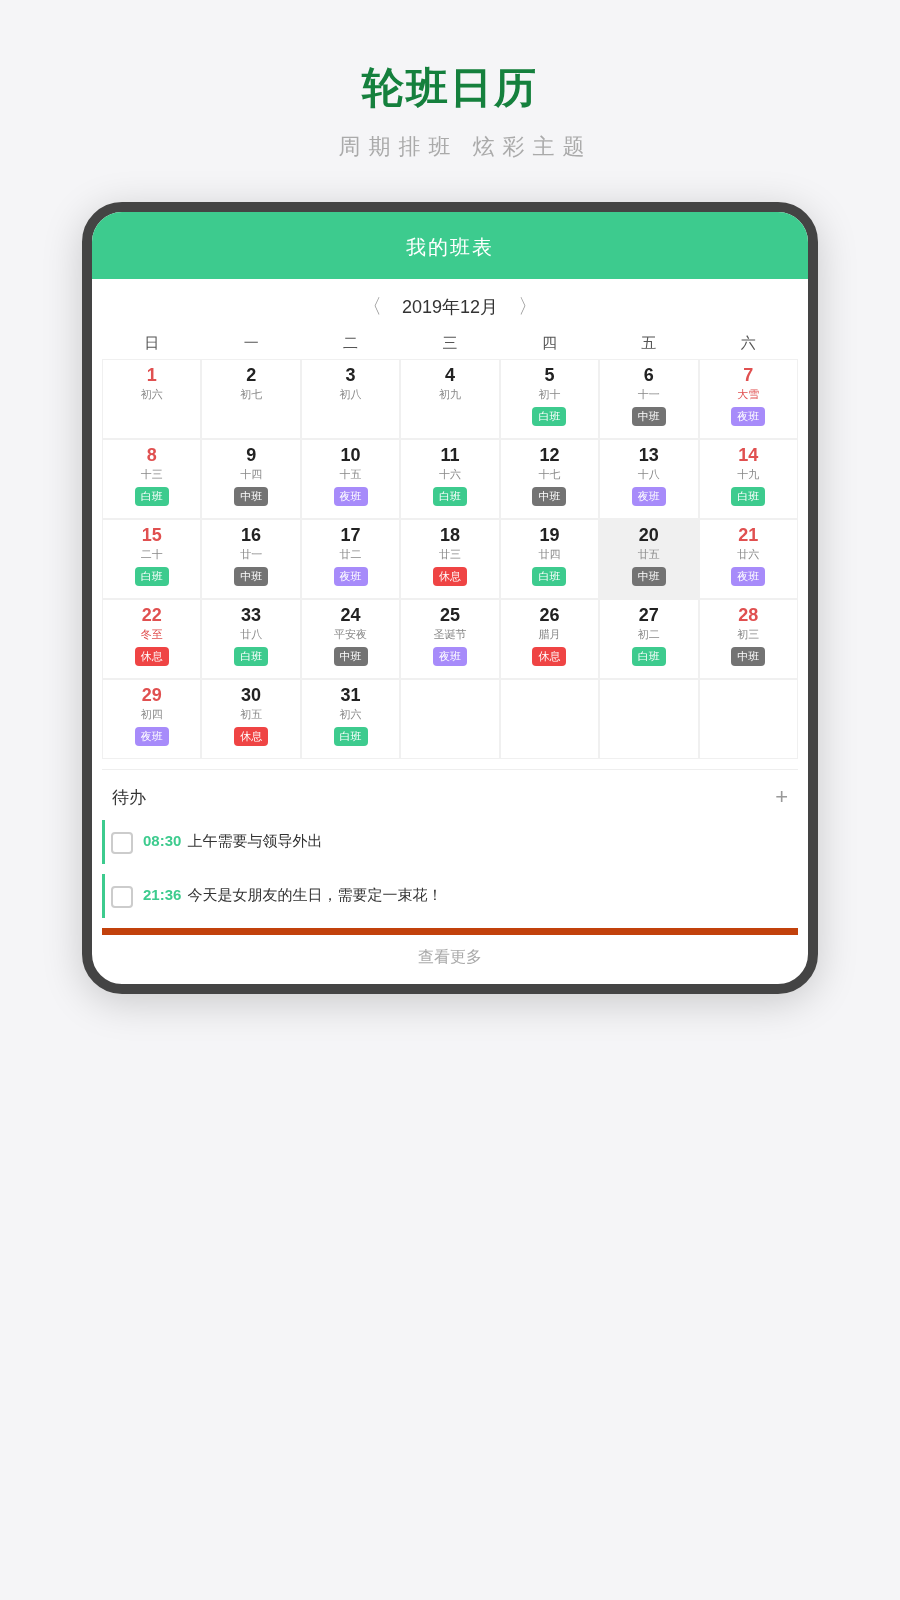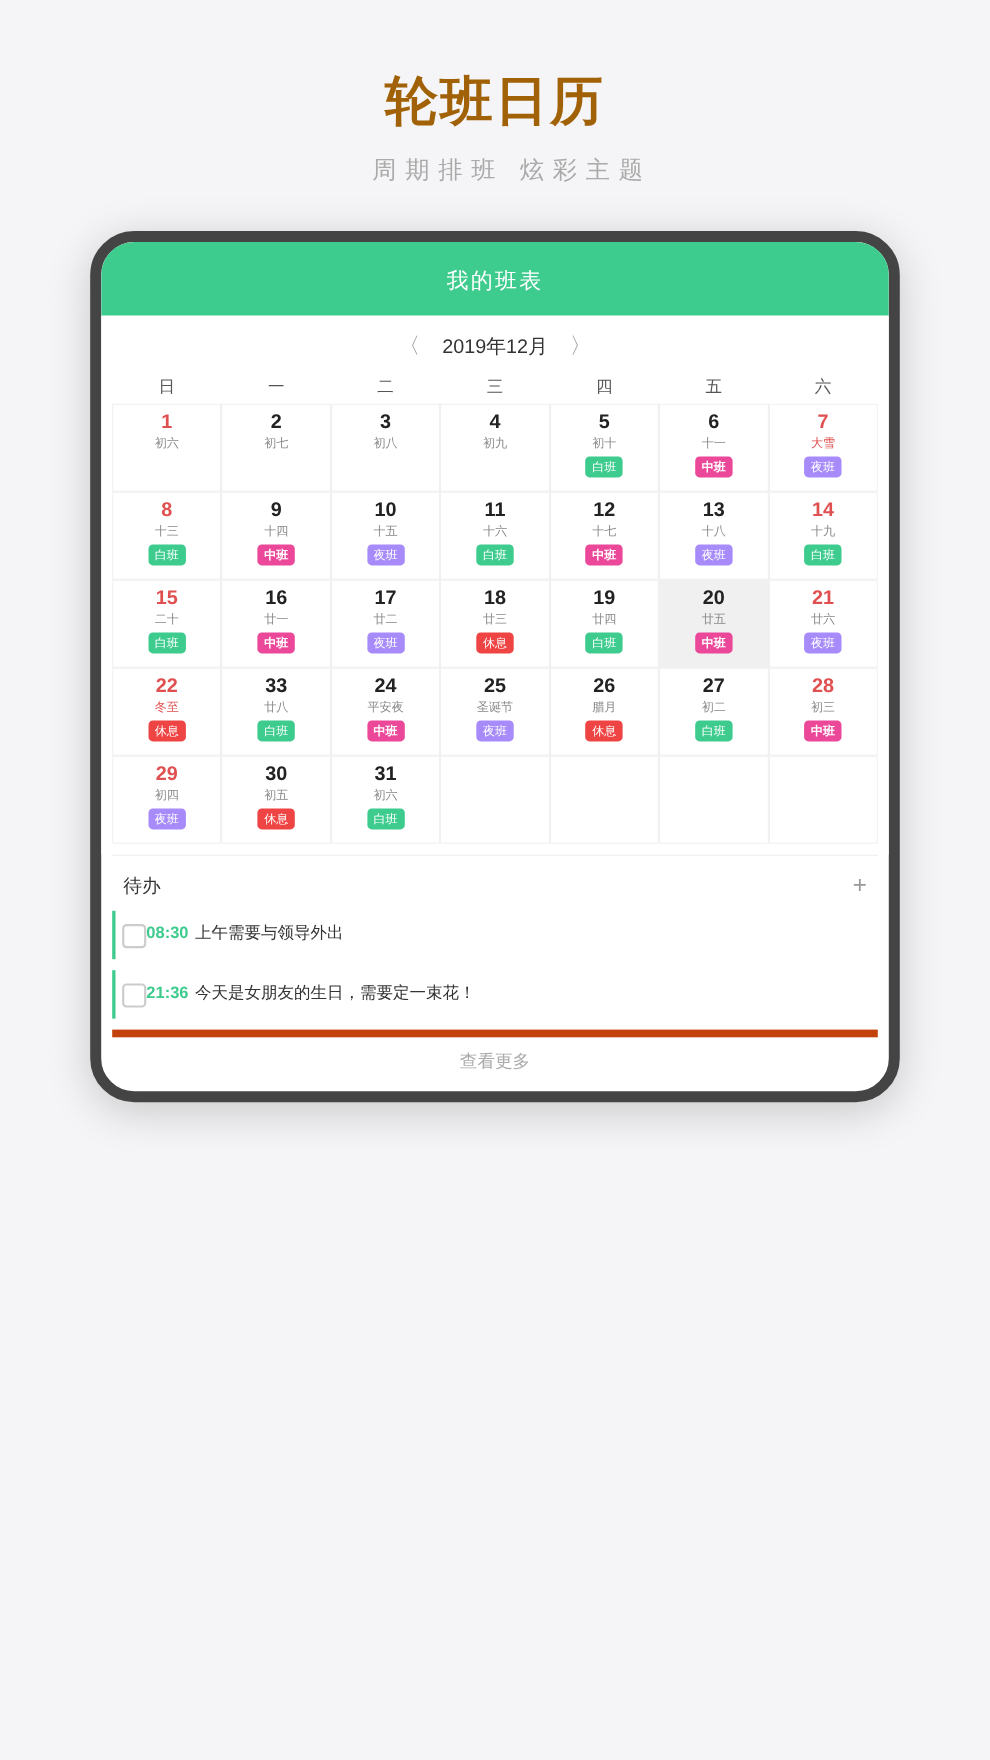--- a/index.html
+++ b/index.html
@@ -7,23 +7,23 @@
       width: 900px;
       min-height: 1600px;
       background: #f5f5f7;
       font-family: -apple-system, 'PingFang SC', 'Microsoft YaHei', sans-serif;
       display: flex;
       flex-direction: column;
       align-items: center;
       padding: 60px 0 40px;
     }
     .app-title {
-      font-size: 48px;
+      font-size: 42px;
       font-weight: 700;
-      color: #a16207;
+      color: #15803d;
       margin-bottom: 16px;
       letter-spacing: 2px;
     }
     .app-subtitle {
       font-size: 22px;
       color: #aaa;
       letter-spacing: 8px;
       margin-bottom: 40px;
       margin-left: 31px;
     }
@@ -128,21 +128,21 @@
     .cal-cell .lunar.special { color: #e05050; }
     .badge {
       font-size: 11px;
       color: #fff;
       border-radius: 4px;
       padding: 2px 6px;
       font-weight: 500;
       margin-top: 2px;
     }
     .badge.bai { background: #3dcb8e; }
-    .badge.zhong { background: #ec4899; font-weight: bold; }
+    .badge.zhong { background: #737373; }
     .badge.ye { background: #a78bfa; }
     .badge.xiu { background: #ef4444; }
     .todo-section {
       margin: 0 10px 0;
       border-top: 1px solid #eee;
       padding: 0;
     }
     .todo-header {
       display: flex;
       align-items: center;
@@ -157,20 +157,21 @@
     .todo-header .todo-add {
       font-size: 22px;
       color: #999;
     }
     .todo-item {
       display: flex;
       align-items: flex-start;
       padding: 10px 10px 10px 6px;
       border-left: 3px solid #3dcb8e;
       margin-bottom: 10px;
+      gap: 10px;
     }
     .todo-checkbox {
       width: 22px;
       height: 22px;
       border: 2px solid #ccc;
       border-radius: 4px;
       flex-shrink: 0;
       margin-top: 2px;
     }
     .todo-text {

